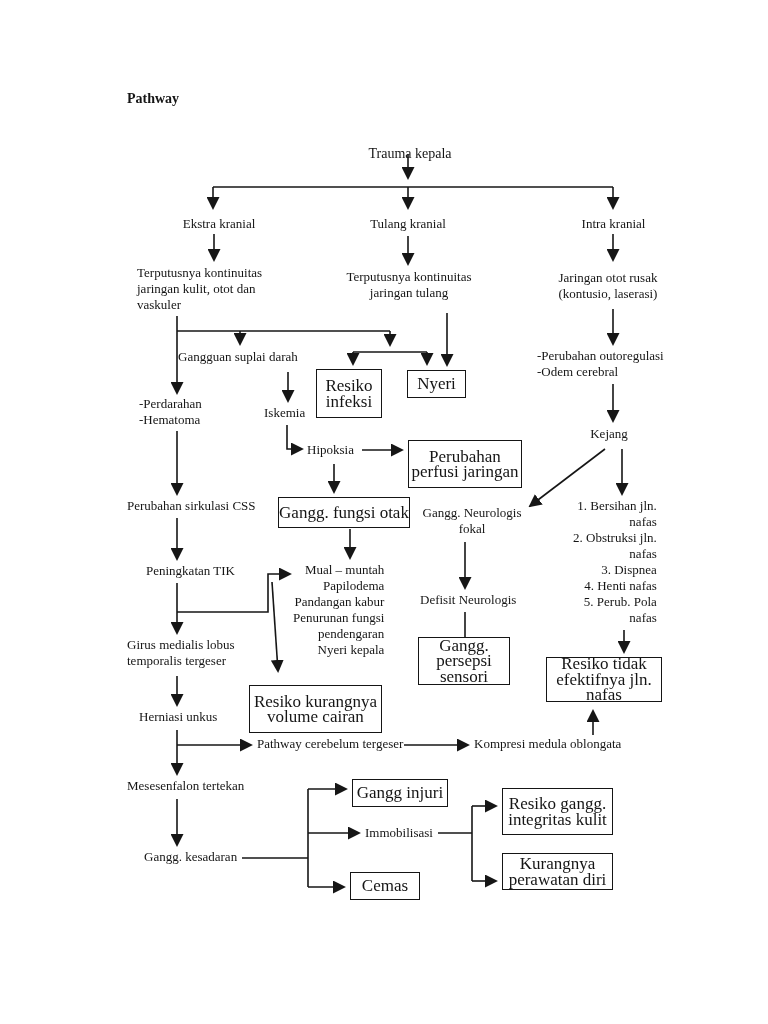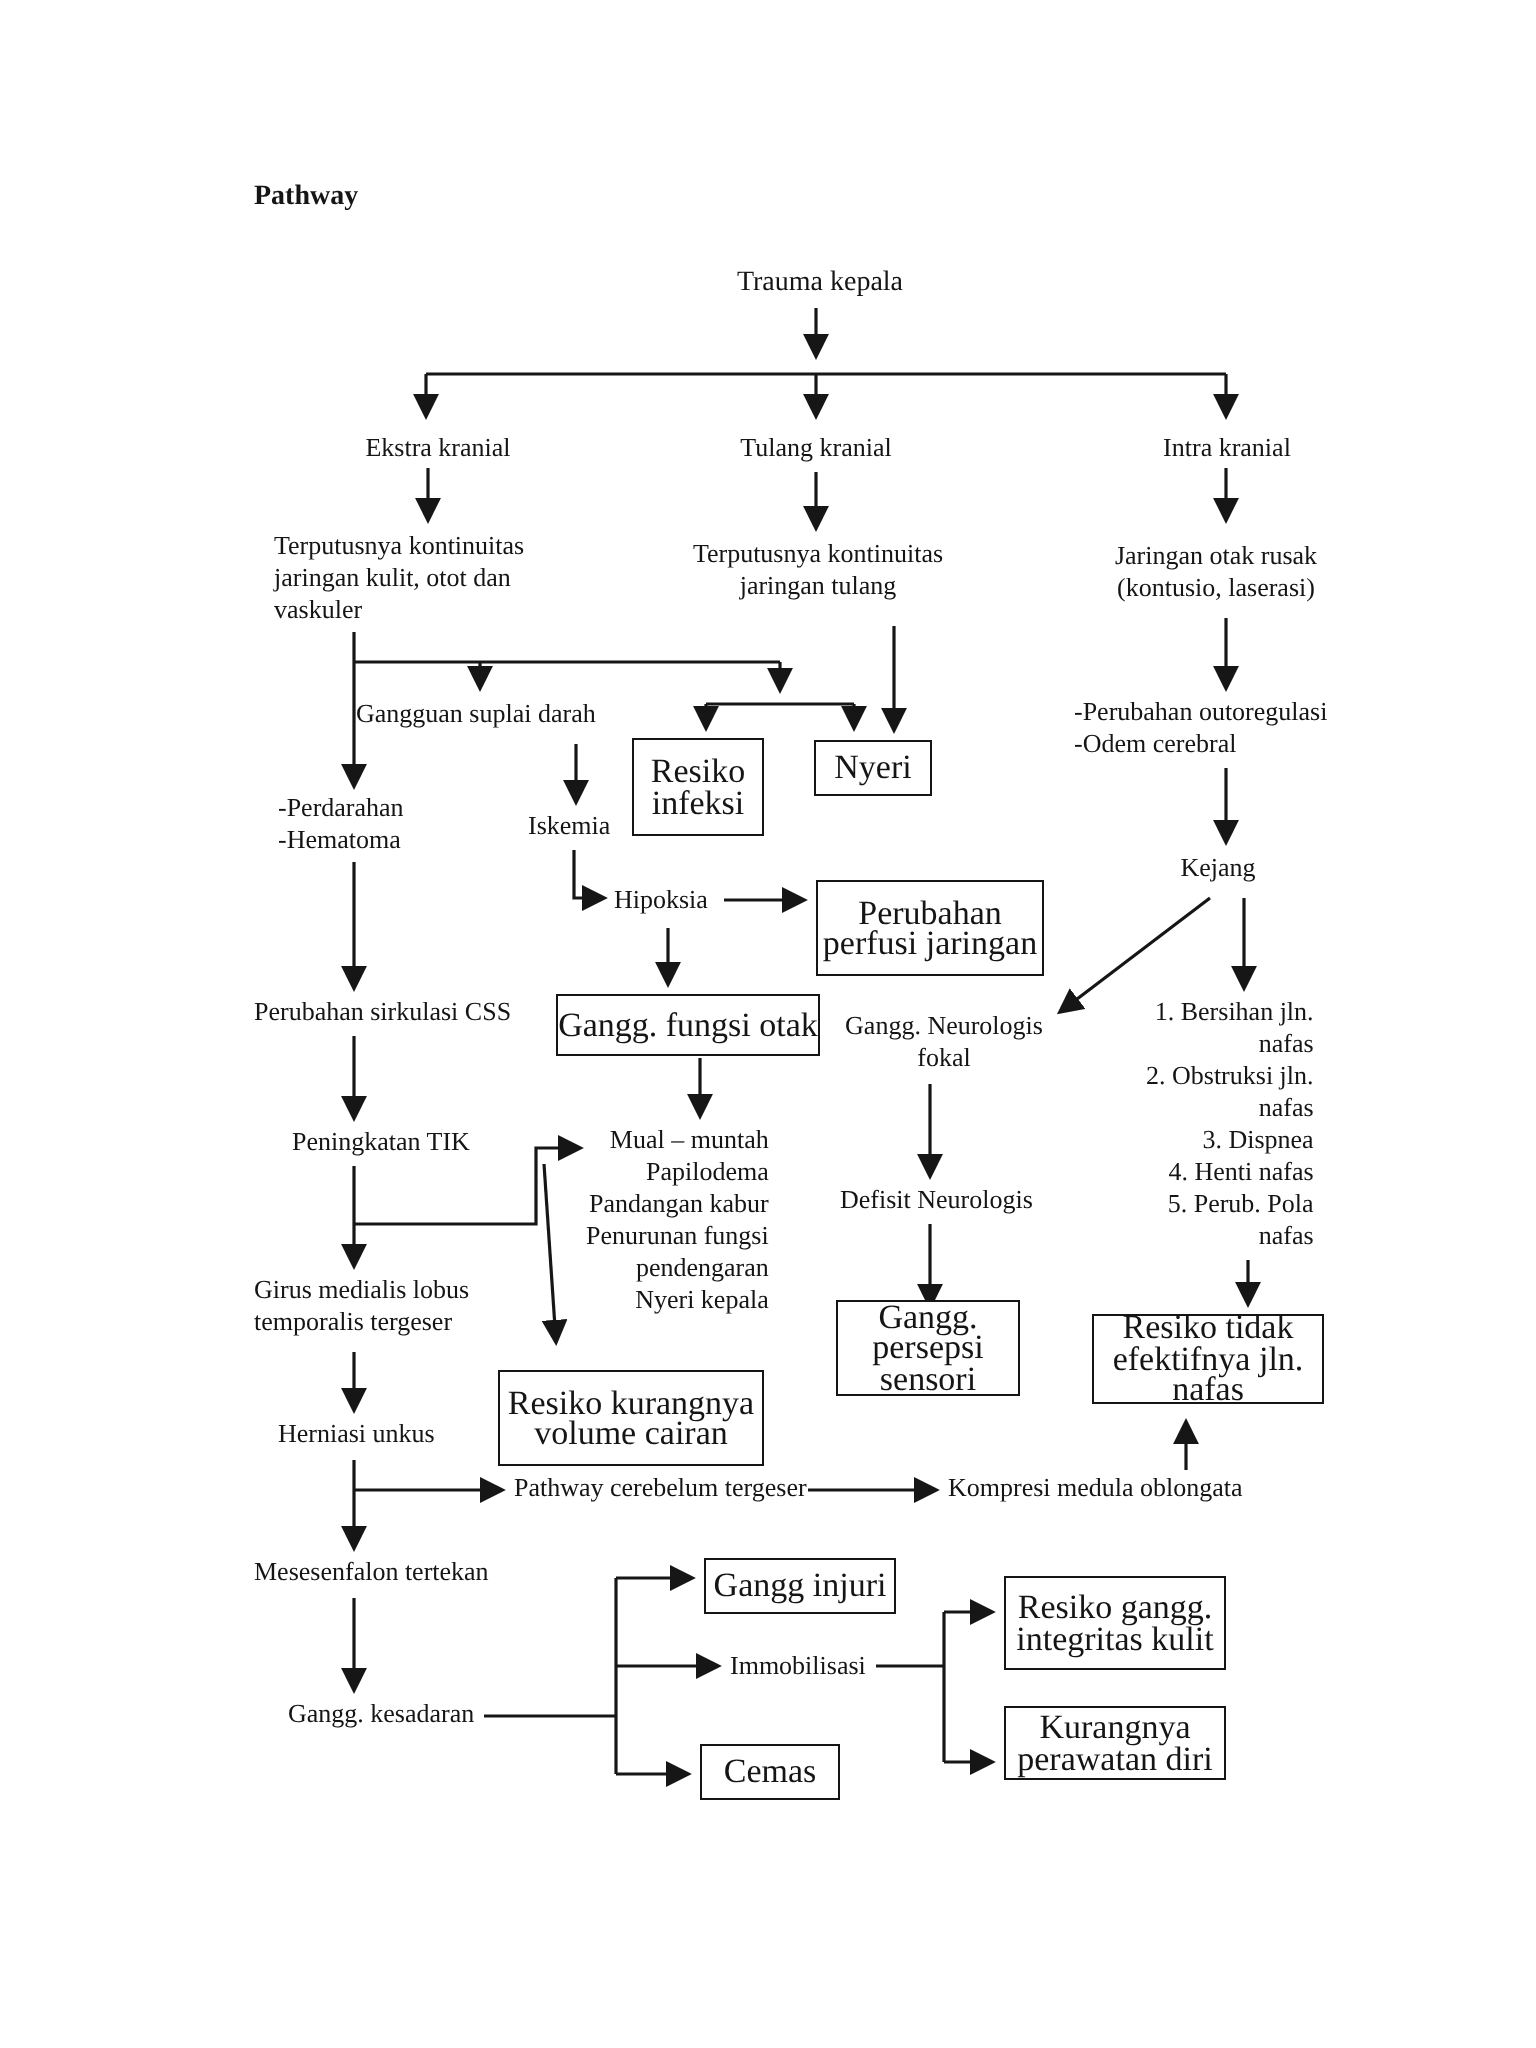--- a/index.html
+++ b/index.html
@@ -2,21 +2,21 @@
 <html><head>
 <meta charset="utf-8">
 <style>
   html,body{margin:0;padding:0;background:#fff;}
   .page{position:relative;width:768px;height:1024px;background:#ffffff;overflow:hidden;
         font-family:"Liberation Serif","DejaVu Serif",serif;color:#151515;}
   .title{position:absolute;font-weight:bold;font-size:14px;}
   .t{position:absolute;font-size:13px;line-height:16px;white-space:pre-line;}
   .c{text-align:center;}
   .pre{white-space:pre;text-align:right;}
-  .fs14{font-size:14px;}
+  .fs14{font-size:14px;margin-top:12px;}
   .box{position:absolute;border:1.5px solid #151515;background:#fff;
        display:flex;align-items:center;justify-content:center;
        text-align:center;font-size:17px;line-height:15.5px;white-space:pre-line;box-sizing:border-box;}
   svg.wires{position:absolute;left:0;top:0;pointer-events:none;}
   svg.wires path{fill:none;stroke:#161616;stroke-width:1.6;}
 </style>
 </head>
 <body>
 
 <div class="page">
@@ -90,21 +90,21 @@
 
   <div class="t c fs14" style="left:340px;top:134px;width:140px">Trauma kepala</div>
   <div class="t c" style="left:169px;top:216px;width:100px">Ekstra kranial</div>
   <div class="t c" style="left:358px;top:216px;width:100px">Tulang kranial</div>
   <div class="t c" style="left:566px;top:216px;width:95px">Intra kranial</div>
   <div class="t" style="left:137px;top:265px">Terputusnya kontinuitas
 jaringan kulit, otot dan
 vaskuler</div>
   <div class="t c" style="left:333px;top:269px;width:152px">Terputusnya kontinuitas
 jaringan tulang</div>
-  <div class="t c" style="left:528px;top:270px;width:160px">Jaringan otak rusak
+  <div class="t c" style="left:528px;top:270px;width:160px">Jaringan otot rusak
 (kontusio, laserasi)</div>
   <div class="t" style="left:178px;top:349px">Gangguan suplai darah</div>
   <div class="t" style="left:139px;top:396px">-Perdarahan
 -Hematoma</div>
   <div class="t" style="left:264px;top:405px">Iskemia</div>
   <div class="t" style="left:307px;top:442px">Hipoksia</div>
   <div class="t" style="left:537px;top:348px">-Perubahan outoregulasi
 -Odem cerebral</div>
   <div class="t c" style="left:578px;top:426px;width:62px">Kejang</div>
   <div class="t" style="left:127px;top:498px">Perubahan sirkulasi CSS</div>
@@ -134,21 +134,21 @@
   <div class="t" style="left:127px;top:778px">Mesesenfalon tertekan</div>
   <div class="t" style="left:144px;top:849px">Gangg. kesadaran</div>
   <div class="t" style="left:365px;top:825px">Immobilisasi</div>
 
   <div class="box" style="left:316px;top:369px;width:66px;height:49px">Resiko
 infeksi</div>
   <div class="box" style="left:407px;top:370px;width:59px;height:28px">Nyeri</div>
   <div class="box" style="left:408px;top:440px;width:114px;height:48px">Perubahan
 perfusi jaringan</div>
   <div class="box" style="left:278px;top:497px;width:132px;height:31px">Gangg. fungsi otak</div>
-  <div class="box" style="left:418px;top:650px;width:92px;height:48px">Gangg. persepsi
+  <div class="box" style="left:418px;top:637px;width:92px;height:48px">Gangg. persepsi
 sensori</div>
   <div class="box" style="left:546px;top:657px;width:116px;height:45px">Resiko tidak
 efektifnya jln. nafas</div>
   <div class="box" style="left:249px;top:685px;width:133px;height:48px">Resiko kurangnya
 volume cairan</div>
   <div class="box" style="left:352px;top:779px;width:96px;height:28px">Gangg injuri</div>
   <div class="box" style="left:350px;top:872px;width:70px;height:28px">Cemas</div>
   <div class="box" style="left:502px;top:788px;width:111px;height:47px">Resiko gangg.
 integritas kulit</div>
   <div class="box" style="left:502px;top:853px;width:111px;height:37px">Kurangnya

